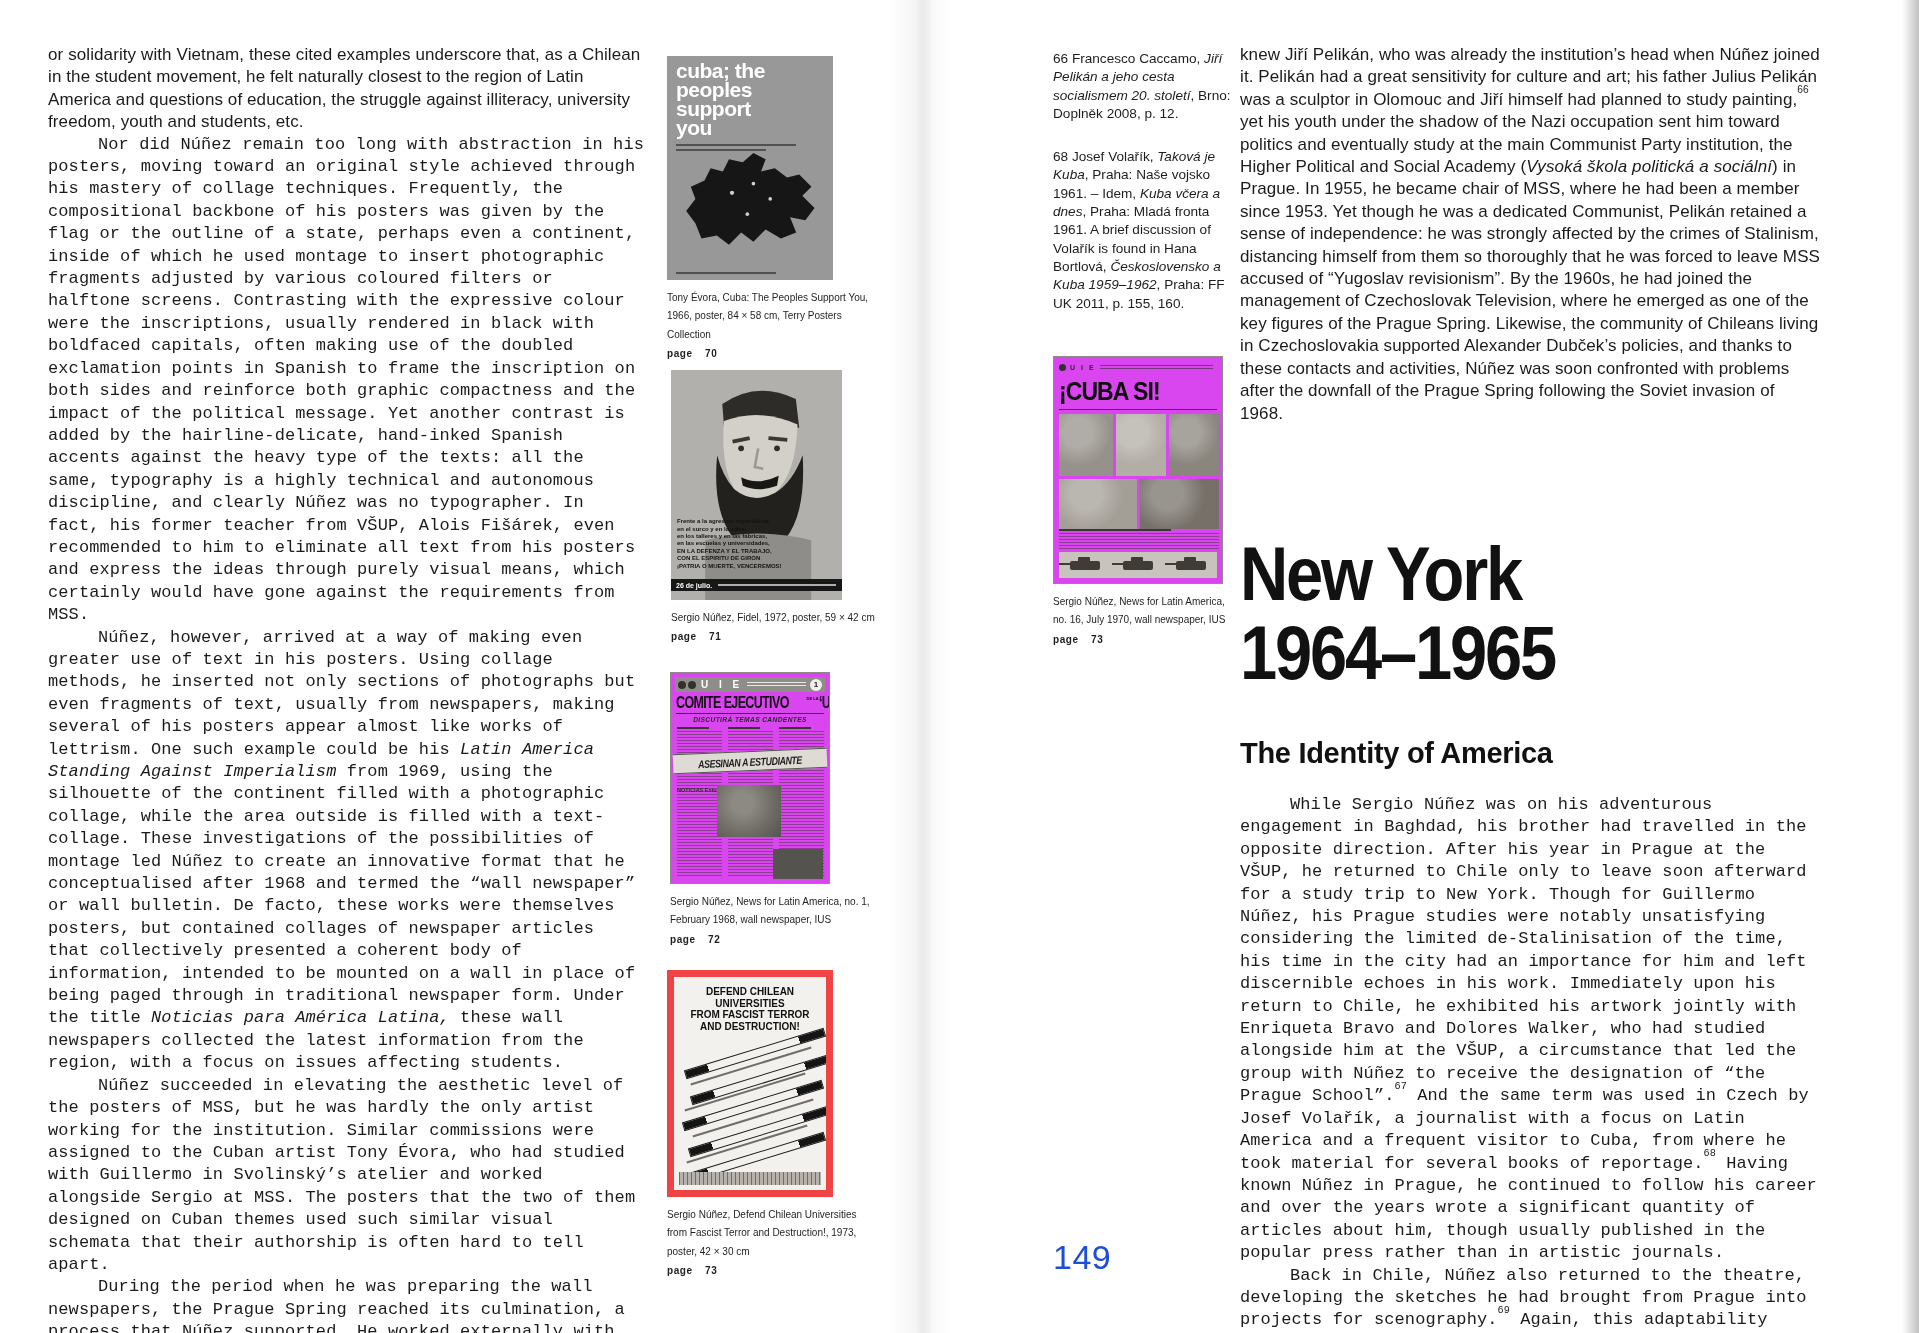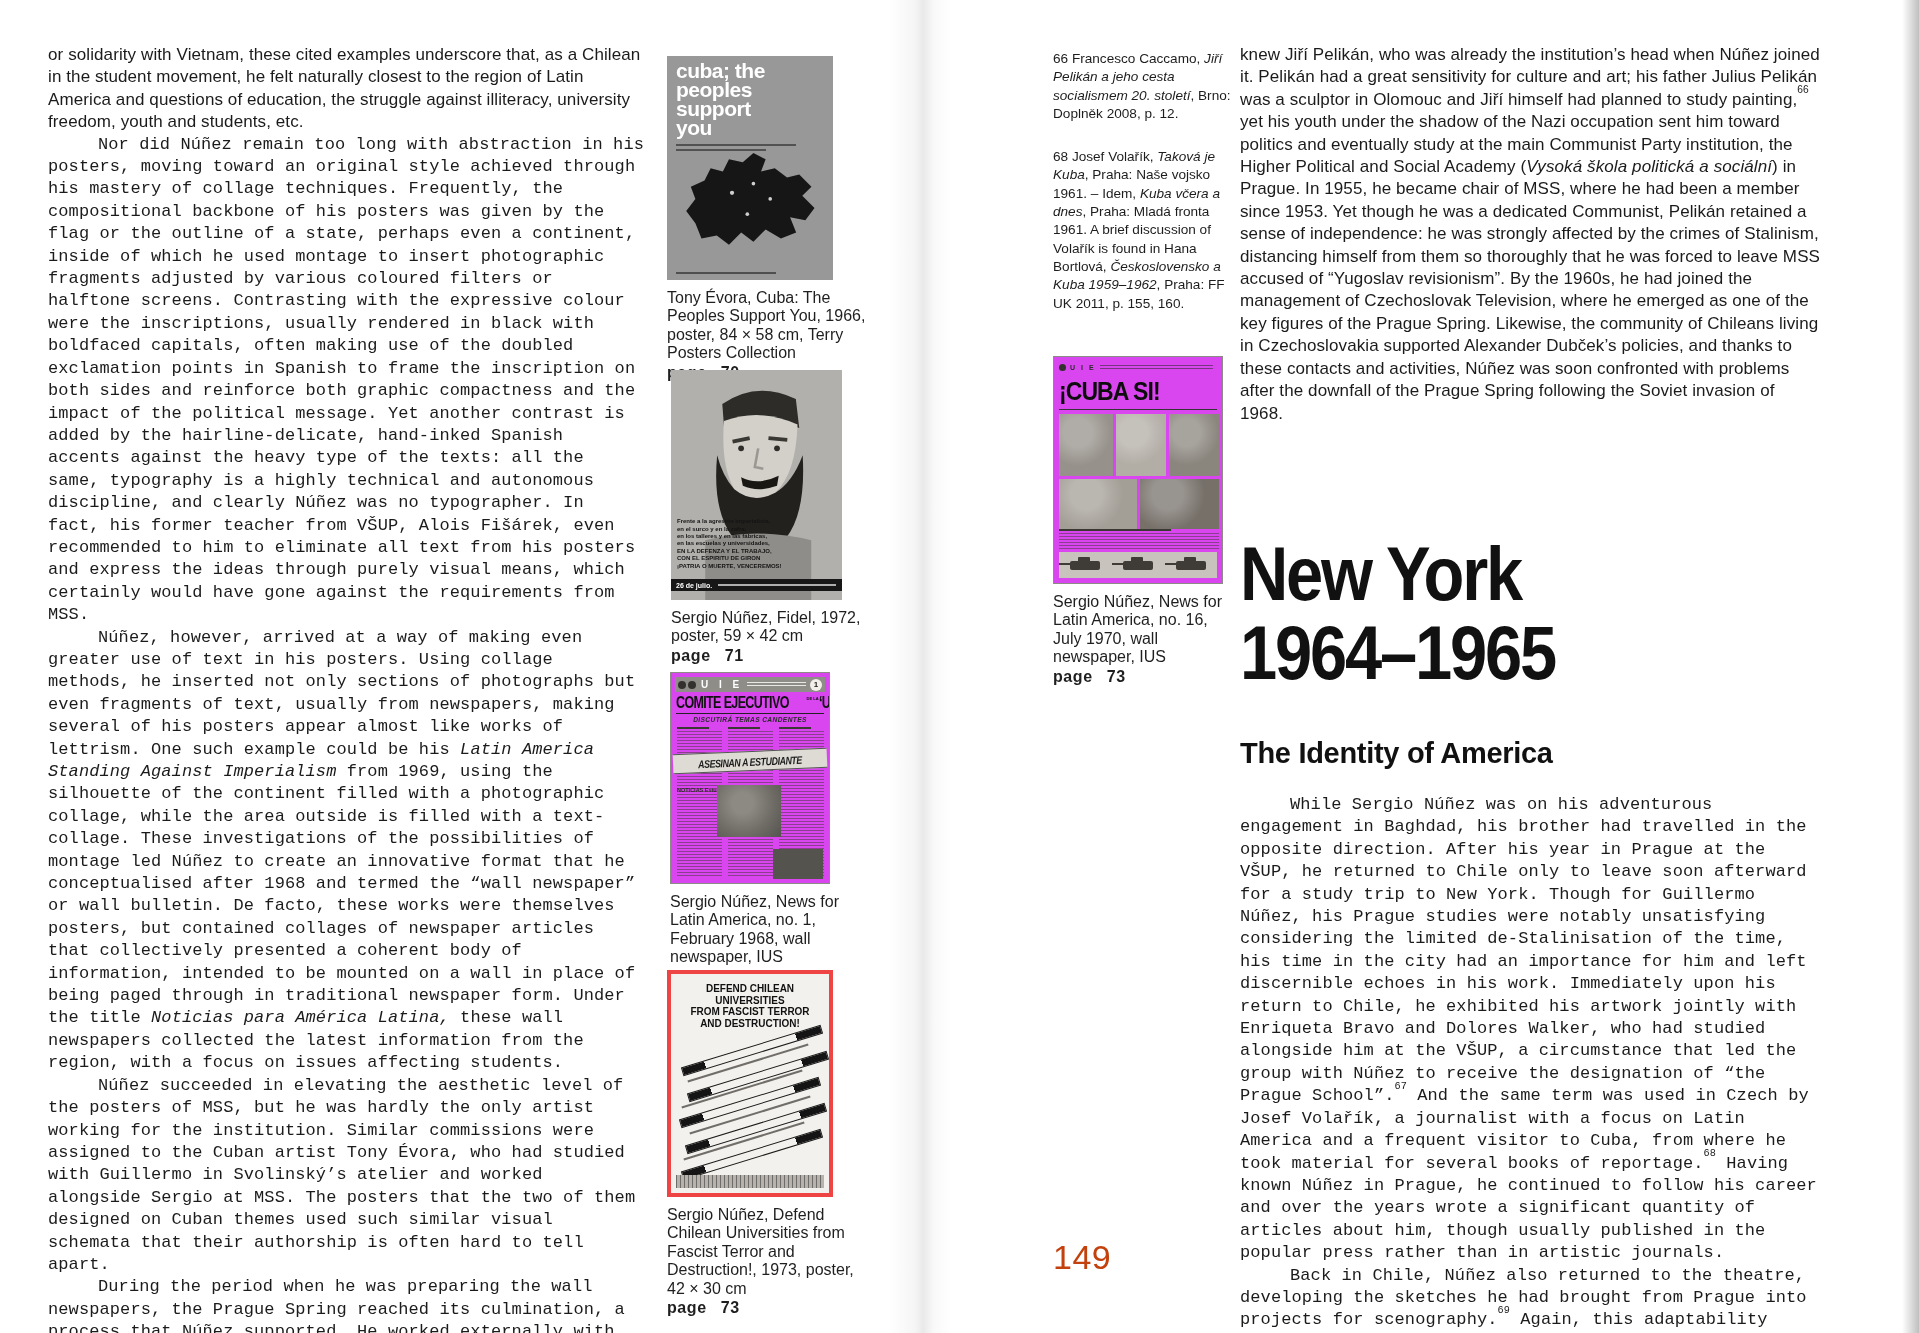--- a/index.html
+++ b/index.html
@@ -5,28 +5,28 @@
   html,body{margin:0;padding:0;background:#e9e9e9;}
   #spread{position:relative;width:1919px;height:1333px;background:#ffffff;overflow:hidden;
           font-family:"Liberation Sans", sans-serif;color:#1b1b1b;}
   .abs{position:absolute;}
   
   .bodycol p{margin:0;font-size:17px;line-height:22.4px;letter-spacing:.1px;color:#1b1b1b;}
   .bodycol p.ind{text-indent:50px;font-family:Liberation Mono, monospace;}
   .it{font-style:italic;}
   sup{font-size:60%;line-height:0;position:relative;top:-.5em;}
   
-  .cap{font-size:16px;line-height:18.4px;color:#1f1f1f;margin:9px 0 0 0;width:205px;}
+  .cap{font-size:10px;line-height:18.4px;color:#1f1f1f;margin:9px 0 0 0;width:205px;}
   .pageref{display:block;font-weight:700;letter-spacing:.6px;word-spacing:9px;margin-top:1px;}
   .fn{font-size:13.6px;line-height:18.3px;margin:0 0 25px 0;color:#1d1d1d;width:178px;}
   
   .bigline{font-size:76px;line-height:79px;font-weight:700;letter-spacing:-2.5px;white-space:nowrap;
            display:inline-block;transform:scaleX(.88);transform-origin:left top;color:#111;}
   .subhead{font-size:29px;font-weight:700;letter-spacing:-.3px;color:#111;}
-  .pagenum{font-size:34px;color:#c2410c;letter-spacing:.5px;}
+  .pagenum{font-size:34px;color:#1d4ed8;letter-spacing:.5px;}
   
   .gutter{left:888px;top:0;width:64px;height:1333px;pointer-events:none;
           background:linear-gradient(to right,rgba(0,0,0,0) 0%,rgba(0,0,0,.04) 42%,rgba(0,0,0,.085) 55%,rgba(0,0,0,.025) 72%,rgba(0,0,0,0) 100%);}
   .edge{right:0;top:0;width:17px;height:1333px;pointer-events:none;
         background:linear-gradient(to right,rgba(0,0,0,0),rgba(0,0,0,.25));}
   
   .poster1{width:166px;height:224px;background:#989898;position:relative;overflow:hidden;}
   .poster1 .ttl{position:absolute;left:9px;top:5px;color:#fff;font-weight:700;font-size:21px;line-height:19px;letter-spacing:-.5px;}
   .tinybar{position:absolute;background:rgba(25,25,25,.55);height:2px;}
   .poster1 svg{position:absolute;left:4%;top:36%;width:92%;height:58%;}
@@ -52,21 +52,21 @@
   .hrule{position:absolute;left:5px;right:5px;top:40px;height:1px;background:#222;}
   .subhl{position:absolute;left:0;right:0;top:43px;text-align:center;font-style:italic;font-weight:700;font-size:6.6px;color:#2a2a2a;letter-spacing:.4px;}
   .npcol{position:absolute;background:repeating-linear-gradient(to bottom,rgba(60,55,45,.5) 0 1px,transparent 1px 3px);}
   .npcol:before{content:"";position:absolute;left:0;top:-4px;width:70%;height:2px;background:#3a3832;}
   .banner{position:absolute;left:2px;right:2px;top:78px;transform:rotate(-2.5deg);background:#dedbd4;
           border-top:1px solid #555;border-bottom:1px solid #555;text-align:center;}
   .banner span{display:inline-block;transform:scaleX(.8);font-style:italic;font-weight:700;font-size:11px;letter-spacing:-.5px;color:#1c1c1c;white-space:nowrap;}
   .photo{position:absolute;background:radial-gradient(circle at 40% 35%,#8d8a83 0 20%,#6f6c66 60%,#55534e 100%);}
   .noticias{position:absolute;left:6px;top:114px;font-size:5.5px;font-weight:700;color:#2e2c28;}
   
-  .poster4{width:166px;height:227px;background:#f3f1ed;border:4px solid #ef4444;position:relative;overflow:hidden;box-sizing:border-box;}
+  .poster4{width:166px;height:227px;background:#f3f1ed;border:7px solid #ef4444;position:relative;overflow:hidden;box-sizing:border-box;}
   .poster4 .head{margin-top:9px;text-align:center;font-weight:700;font-size:10.5px;line-height:11.5px;color:#101010;transform:scaleX(.95);}
   .baton{position:absolute;height:7px;border:1px solid #1c1c1c;background:linear-gradient(to right,#141414 0 16%,#f3f1ed 16% 82%,#141414 82%);transform:rotate(-17deg);}
   .batontxt{position:absolute;height:2px;background:rgba(80,78,72,.8);transform:rotate(-17deg);}
   .poster4 .botband{position:absolute;left:5px;right:5px;bottom:5px;height:13px;background:#b7b3ac;
           background-image:repeating-linear-gradient(to right,rgba(40,40,40,.5) 0 1px,transparent 1px 4px);}
   
   .cubasi{width:170px;height:228px;}
   .cs-mast{position:absolute;left:5px;right:5px;top:5px;height:11px;display:flex;align-items:center;}
   .cs-mast .uie2{font-size:7px;font-weight:700;letter-spacing:2px;color:#2a2a2a;margin-left:2px;white-space:nowrap;}
   .cs-mast .mlines2{flex:1;height:5px;margin:0 4px;background:repeating-linear-gradient(to bottom,rgba(40,40,40,.55) 0 1px,transparent 1px 3px);}

